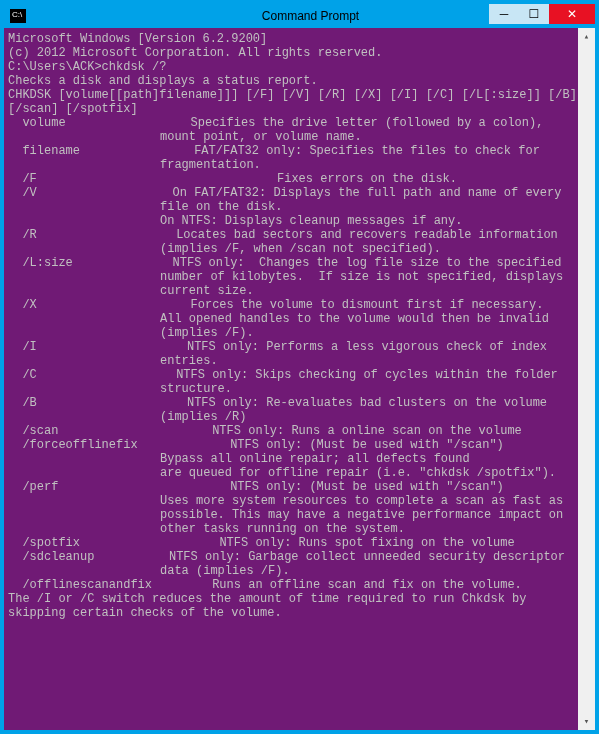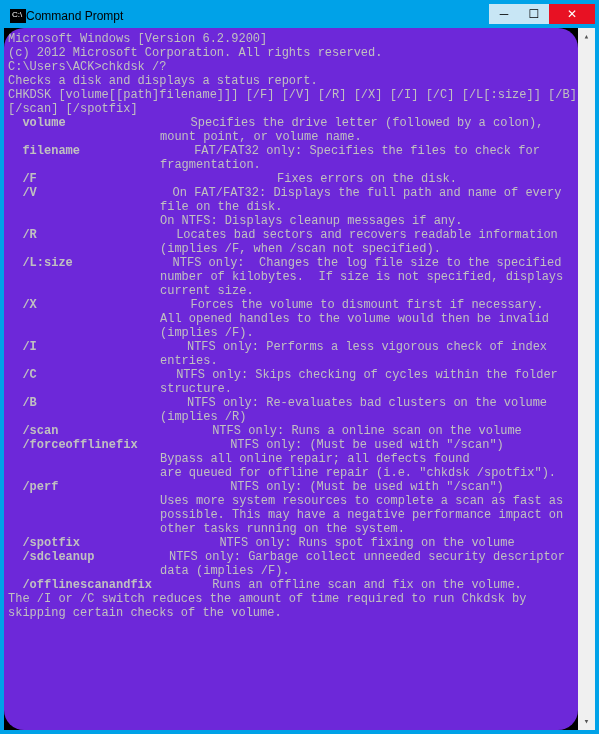--- a/index.html
+++ b/index.html
@@ -1,30 +1,30 @@
 <!DOCTYPE html>
 <html><head>
 <meta charset="utf-8">
 <style>
   html,body{margin:0;padding:0;font-family:Consolas,"Courier New",monospace;background:#00a2e8;}
   .window{width:599px;height:734px;box-sizing:border-box;border:4px solid #00a2e8;display:flex;flex-direction:column;}
   .titlebar{height:24px;background:#00a2e8;display:flex;align-items:center;position:relative;font-family:"Segoe UI",Tahoma,sans-serif;}
   .title-icon{width:16px;height:14px;background:#000;margin-left:6px;display:flex;align-items:flex-start;justify-content:flex-start;color:#fff;font-size:8px;padding:1px 2px;box-sizing:border-box;}
-  .title{flex:1;font-size:12px;color:#000;}
+  .title{flex:1;text-align:center;font-size:12px;color:#000;}
   .win-btns{position:absolute;right:0;top:0;display:flex;height:20px;}
   .win-btn{width:30px;height:20px;display:flex;align-items:center;justify-content:center;font-size:12px;color:#000;}
   .win-btn.close{background:#e81123;color:#fff;width:46px;}
   .win-btn.min,.win-btn.max{background:#c8e6f5;}
   .term-wrap{flex:1;display:flex;background:#000;overflow:hidden;}
-  .term{flex:1;background:#6d28d9;color:#c0c0c0;font-size:12px;line-height:14px;padding:4px 4px 0 4px;white-space:pre;overflow:hidden;border-radius:20px;}
+  .term{flex:1;background:#701a75;color:#c0c0c0;font-size:12px;line-height:14px;padding:4px 4px 0 4px;white-space:pre;overflow:hidden;}
   .scrollbar{width:17px;background:#f0f0f0;display:flex;flex-direction:column;}
   .sb-btn{height:17px;background:#f0f0f0;display:flex;align-items:center;justify-content:center;font-size:9px;color:#555;}
   .sb-track{flex:1;background:#f0f0f0;}
   .row{display:flex;}
-  .opt{width:152px;display:inline-block;font-weight:bold;}
+  .opt{width:152px;display:inline-block;}
   .desc{flex:1;white-space:pre-wrap;text-align:center;}
   .ind{padding-left:152px;white-space:pre-wrap;}
 </style>
 </head>
 <body>
 
 <div class="window">
   <div class="titlebar">
     <div class="title-icon">C:\</div>
     <div class="title">Command Prompt</div>

